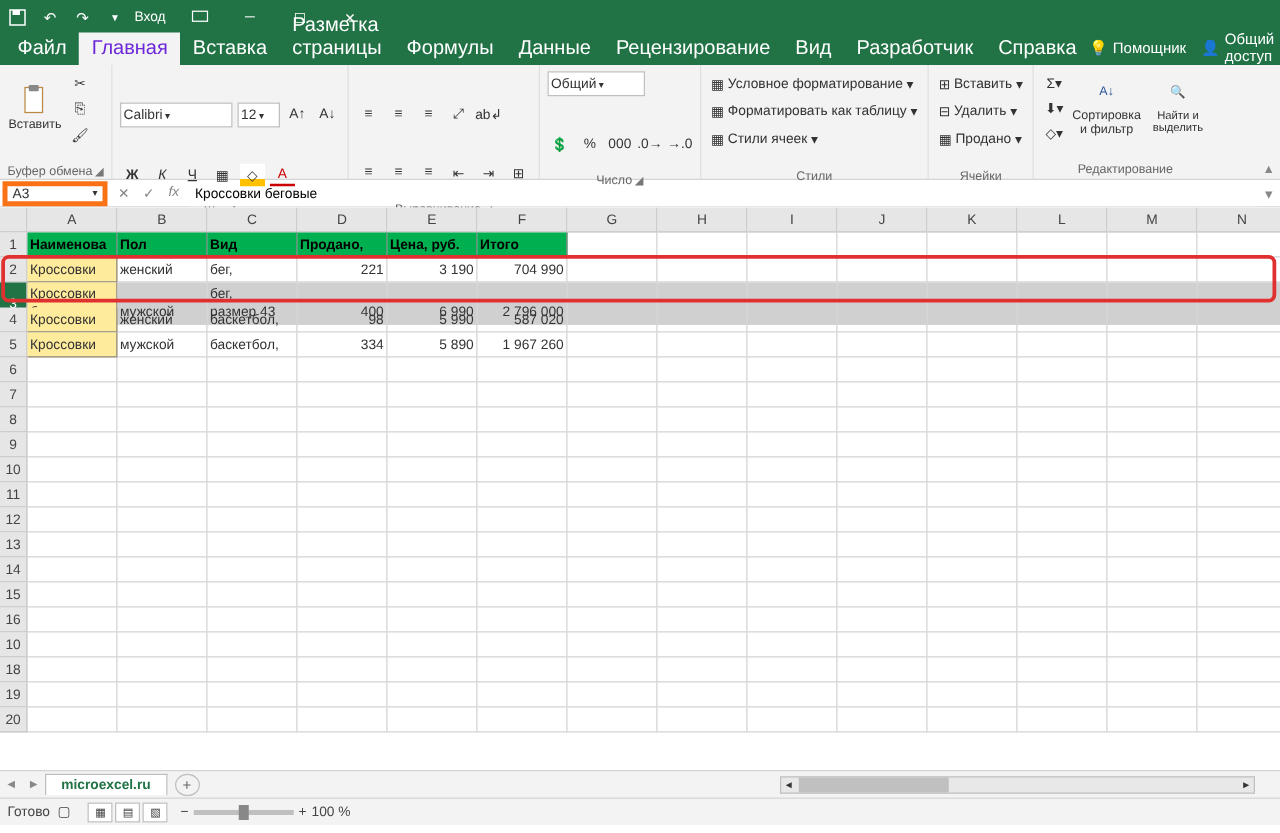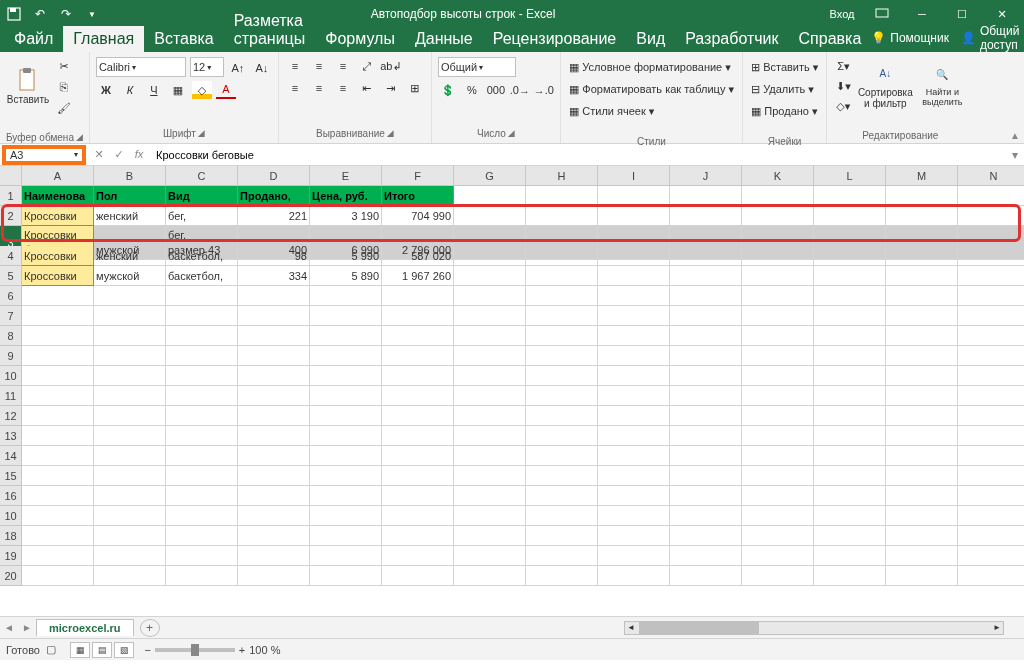--- a/index.html
+++ b/index.html
@@ -10,34 +10,34 @@
 .titlebar .qat { display: flex; gap: 6px; align-items: center; }
 .titlebar .qat span { width: 20px; height: 20px; display: flex; align-items: center; justify-content: center; cursor: pointer; }
 .titlebar .title { flex: 1; text-align: center; font-size: 12px; }
 .titlebar .winbtns { display: flex; gap: 4px; align-items: center; }
 .titlebar .winbtns span, .titlebar .winbtns button { width: 36px; height: 22px; display: flex; align-items: center; justify-content: center; cursor: pointer; font-size: 11px; background: none; border: none; color: #fff; }
 .titlebar .login { border: 1px solid #fff; background: #fff; color: #217346; height: 20px; padding: 0 8px; font-size: 11px; }
 
 
 .tabs { height: 24px; background: #217346; display: flex; align-items: flex-end; padding-left: 4px; }
 .tab { padding: 4px 10px; color: #fff; font-size: 16px; cursor: pointer; }
-.tab.active { background: #f3f3f3; color: #14532d; }
+.tab.active { background: #f3f3f3; color: #6d28d9; }
 .tab.file { background: #217346; }
 .tabs .right { margin-left: auto; display: flex; align-items: center; color: #fff; padding-right: 8px; gap: 12px; }
 .tabs .right span { display: flex; align-items: center; gap: 4px; font-size: 12px; cursor: pointer; }
 
 
 .ribbon { height: 92px; background: #f3f3f3; border-bottom: 1px solid #d4d4d4; display: flex; position: relative; }
 .group { border-right: 1px solid #e0e0e0; padding: 3px 6px 1px; display: flex; flex-direction: column; justify-content: space-between; }
 .group-label { text-align: center; font-size: 10px; color: #666; height: 14px; display: flex; justify-content: center; gap: 2px; margin-top: 15px; }
 .group-body { display: flex; gap: 4px; flex: 1; }
 .bigbtn { display: flex; flex-direction: column; align-items: center; justify-content: center; width: 44px; cursor: pointer; font-size: 10px; text-align: center; gap: 2px; }
 .iconbox { width: 24px; height: 24px; display: flex; align-items: center; justify-content: center; }
 .smallcol { display: flex; flex-direction: column; gap: 3px; justify-content: flex-start; padding-top: 2px; }
-.smallrow { display: flex; gap: 4px; align-items: flex-end; }
+.smallrow { display: flex; gap: 4px; align-items: flex-start; margin-top: 25px; }
 .sbtn { width: 20px; height: 18px; display: flex; align-items: center; justify-content: center; cursor: pointer; font-size: 11px; }
 .combo { height: 20px; border: 1px solid #c0c0c0; background: #fff; display: flex; align-items: center; padding: 0 2px; font-size: 11px; }
 .combo span.arrow { margin-left: 2px; font-size: 8px; }
 .txtbtn { display: flex; align-items: center; gap: 3px; font-size: 11px; cursor: pointer; height: 20px; padding: 0 2px; }
 .dlauncher { font-size: 9px; color: #777; cursor: pointer; }
 
 
 .fbar { height: 22px; border-bottom: 1px solid #d4d4d4; display: flex; align-items: center; background: #fff; }
 .namebox { width: 84px; border: 4px solid #f97316; height: 20px; margin: 1px 0 1px 2px; padding: 0 4px; font-size: 11px; display: flex; align-items: center; justify-content: space-between; }
 .fxbtns { display: flex; gap: 2px; padding: 0 4px; }
@@ -87,21 +87,20 @@
     <span>
         <svg width="14" height="14" viewBox="0 0 14 14">
           <rect x="1" y="1" width="12" height="12" fill="none" stroke="#fff" stroke-width="1.2"></rect>
           <rect x="3" y="1" width="6" height="4" fill="#fff"></rect>
         </svg>
       </span>
     <span>↶</span>
     <span>↷</span>
     <span style="font-size:8px">▼</span>
   </div>
-  <div class="title">Автоподбор высоты строк - Excel</div>
   <div class="winbtns">
     <button class="login">Вход</button>
     <span>
         <svg width="14" height="12">
           <rect x="1" y="1" width="12" height="8" fill="none" stroke="#fff"></rect>
         </svg>
       </span>
     <span>─</span>
     <span>☐</span>
     <span>✕</span>

